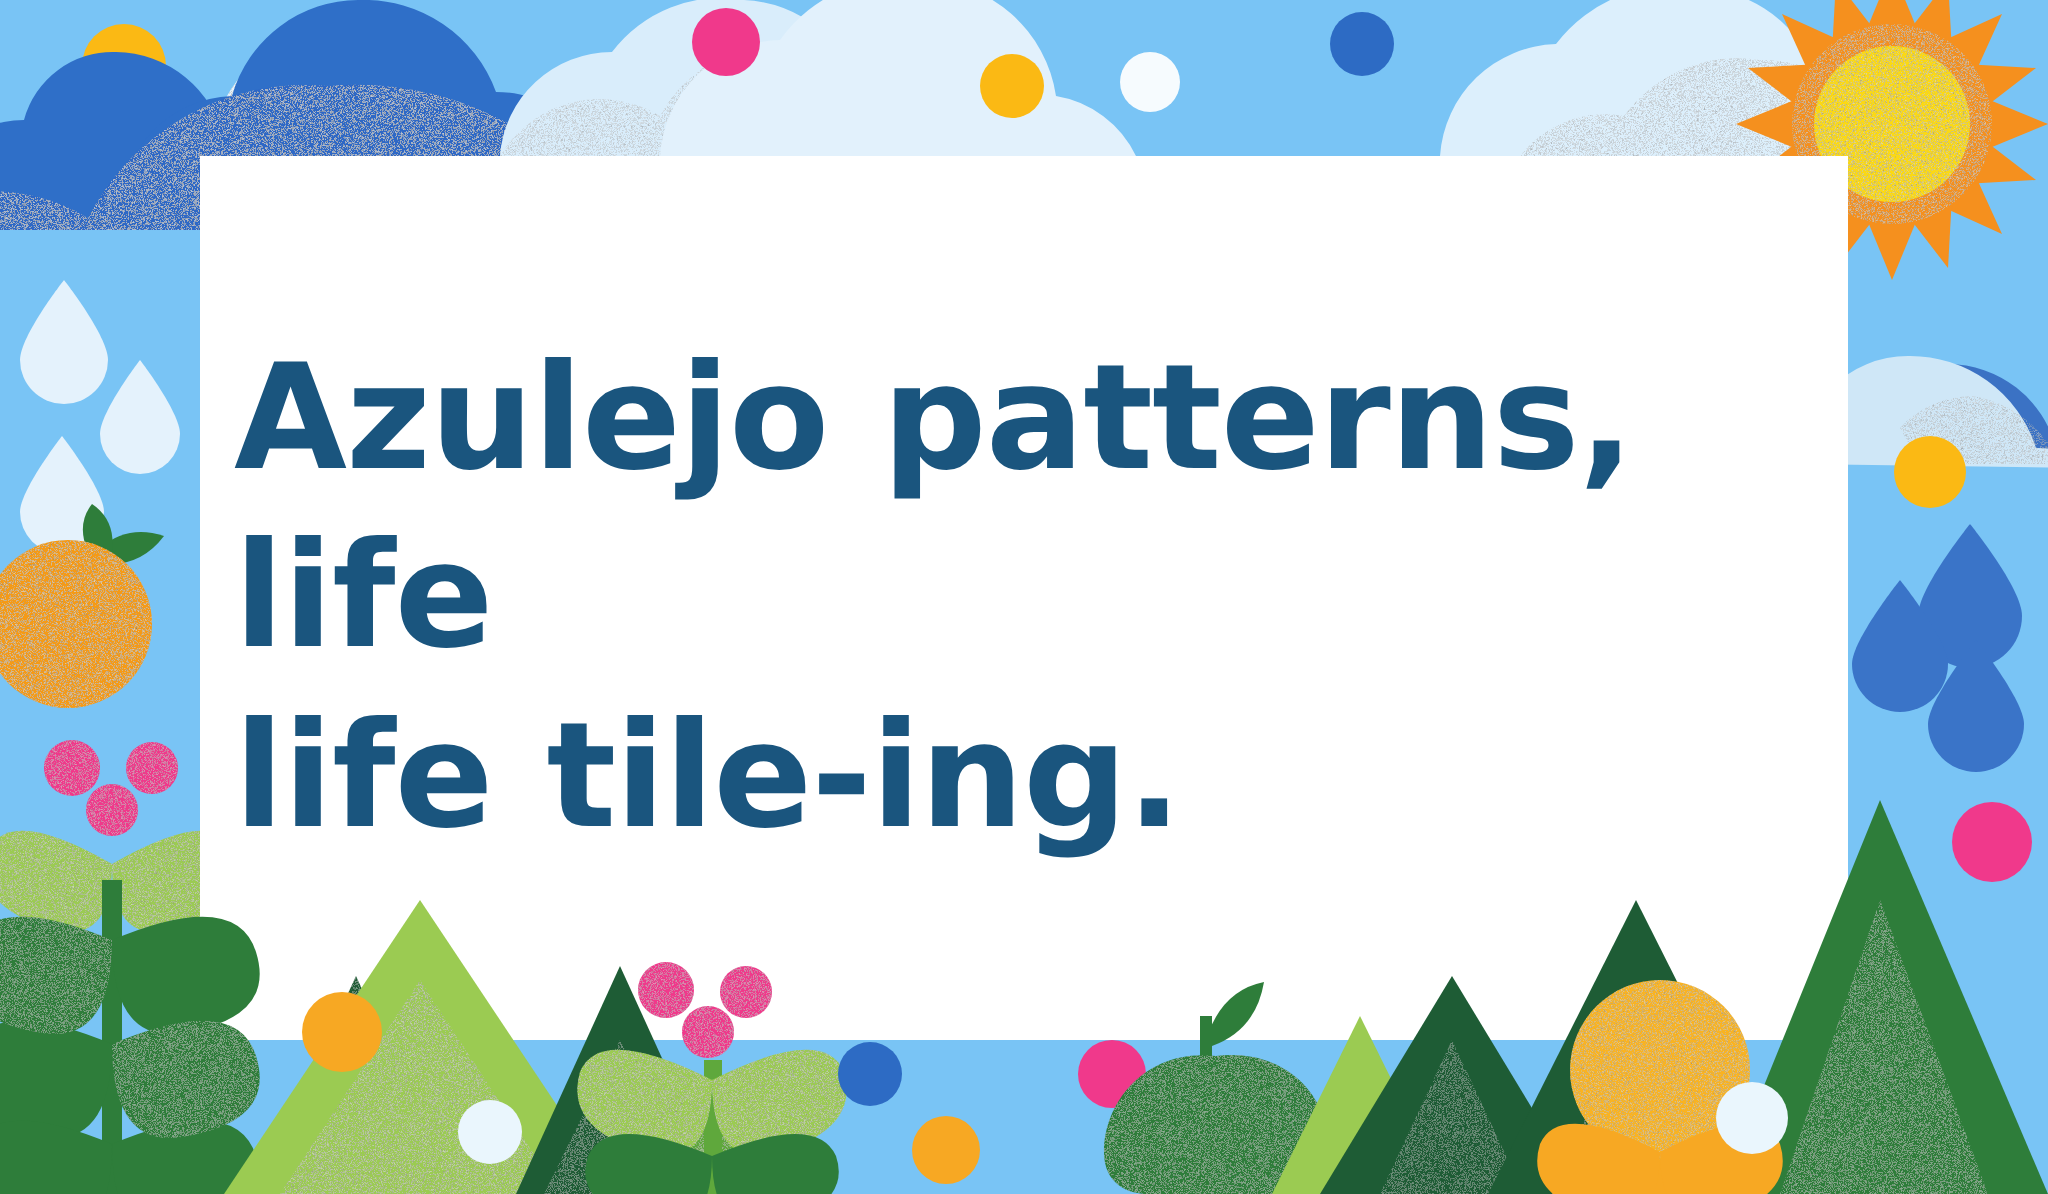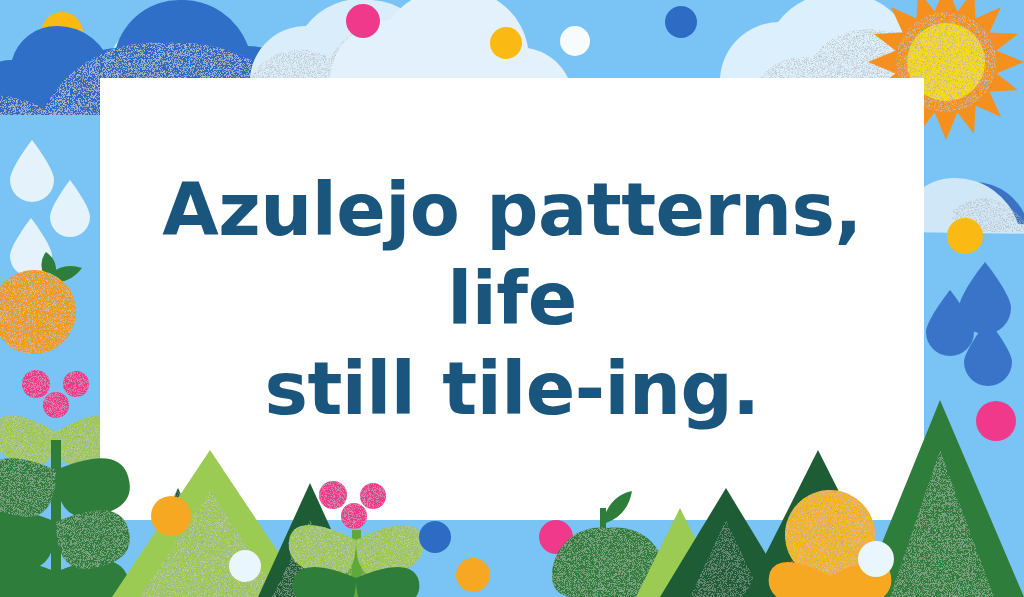--- a/index.html
+++ b/index.html
@@ -22,21 +22,21 @@
     left:100px; top:78px;
     width:824px; height:442px;
     background:#FFFFFF;
     display:flex;
     align-items:center;
     justify-content:center;
     z-index:5;
   }
   #quote{
     width:790px;
-    text-align:center;
+    text-align:left;
     color:#1A557E;
     font-family:"DejaVu Sans", sans-serif;
     font-weight:700;
     font-size:73px;
     line-height:1.22;
     letter-spacing:-0.5px;
     word-spacing:2px;
   }
   
   #fg{ z-index:8; }
@@ -188,21 +188,21 @@
           <path d="M56 432 q52 -30 62 -6 q8 26 -30 38 q-32 10 -32 -32 z"></path>
           <path d="M56 432 q-52 -30 -62 -6 q-8 26 30 38 q32 10 32 -32 z" fill="#B4DB74" filter="url(#grain2)" opacity="0.7"></path>
           <path d="M56 432 q52 -30 62 -6 q8 26 -30 38 q-32 10 -32 -32 z" fill="#B4DB74" filter="url(#grain2)" opacity="0.7"></path>
         </g>
 
       </g>
     </svg>
   </div>
 
   <div id="card">
-    <div id="quote"><span>Azulejo patterns, life</span><br><span>still tile-ing.</span></div>
+    <div id="quote"><span>Azulejo patterns, life</span><br><span>life tile-ing.</span></div>
   </div>
 
   <div class="layer" id="fg">
     <svg viewBox="0 0 1024 597" xmlns="http://www.w3.org/2000/svg">
       <g clip-path="url(#frameclip)">
 
         <g>
           <rect x="51" y="440" width="10" height="157" fill="#2E7D3A"></rect>
           <g fill="#2E7D3A">
             <path d="M56 470 q-62 -26 -72 6 q-10 32 34 40 q38 8 38 -46 z"></path>

